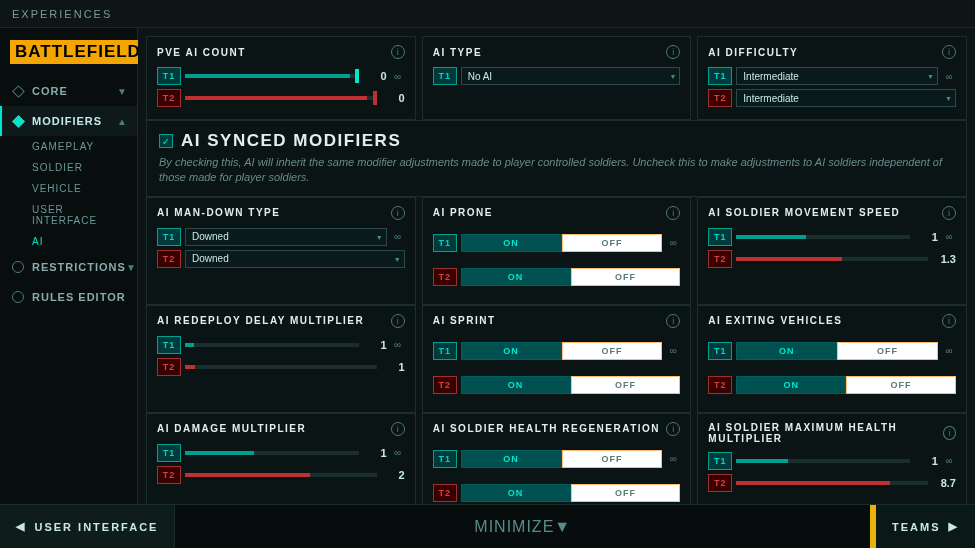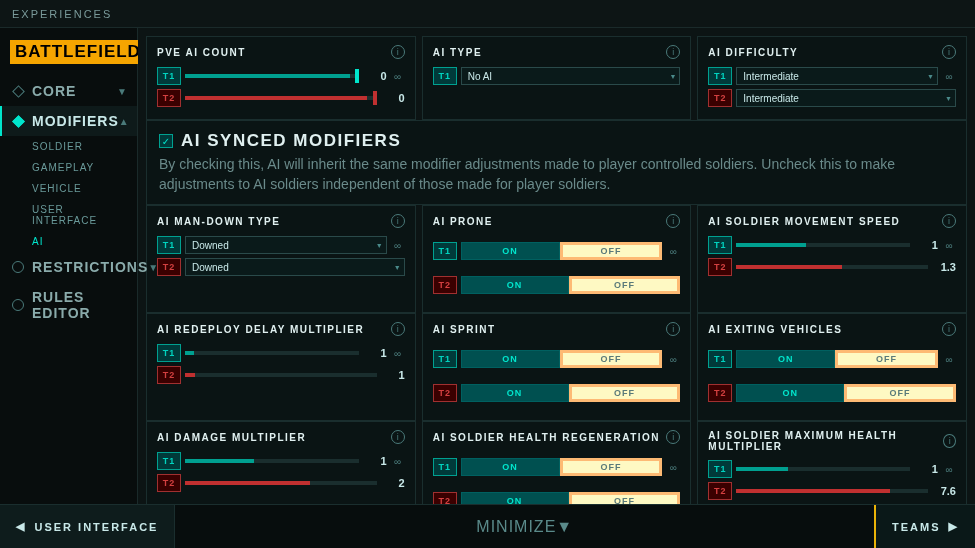--- a/index.html
+++ b/index.html
@@ -102,21 +102,21 @@
       transform: rotate(45deg);
     }
     .icon-diamond.active-dot {
       border-color: #00e5cc;
       background: #00e5cc;
     }
 
     .sidebar-label {
       flex: 1;
       color: #8aabab;
-      font-size: 14px;
+      font-size: 11px;
       letter-spacing: 1px;
       text-transform: uppercase;
       font-weight: bold;
     }
     .sidebar-label.active-text { color: #c8e8e8; }
     .sidebar-chevron {
       color: #4a7a7a;
       font-size: 10px;
     }
     .sidebar-sub-item {
@@ -291,23 +291,23 @@
     .toggle-on {
       background: #003a3a;
       color: #00d4c0;
       border: 1px solid #006060;
     }
     .toggle-on.active {
       background: #005050;
       color: #00e5cc;
     }
     .toggle-off {
-      background: #fef9c3;
+      background: #ffffff;
       color: #5a7a7a;
-      border: 3px solid #fdba74;
+      border: 1px solid #fdba74;
     }
 
     
     .linked-icon {
       width: 14px;
       display: flex;
       align-items: center;
       justify-content: center;
       cursor: pointer;
       color: #4a7a7a;
@@ -345,22 +345,23 @@
     }
     .sync-title {
       color: #e0f0f0;
       font-size: 17px;
       font-weight: bold;
       letter-spacing: 1.5px;
       text-transform: uppercase;
     }
     .sync-desc {
       color: #6a8a8a;
-      font-size: 14px;
+      font-size: 11px;
       line-height: 1.4;
+      font-style: italic;
     }
 
     
     .bottom-nav {
       background: #070d0d;
       border-top: 1px solid #1a2e2e;
       height: 44px;
       display: flex;
       align-items: center;
       justify-content: space-between;
@@ -375,21 +376,21 @@
       cursor: pointer;
       font-size: 11px;
       font-weight: bold;
       letter-spacing: 2px;
       text-transform: uppercase;
       border: none;
       background: #0e1c1c;
       color: #c8e8e8;
     }
     .nav-btn-left { border-right: 1px solid #1a2e2e; }
-    .nav-btn-right { border-left: 2px solid #eab308; background: #0a1818; }
+    .nav-btn-right { border-left: 6px solid #eab308; background: #0a1818; }
     .minimize-bar {
       display: flex;
       align-items: center;
       padding: 0 12px;
       color: #5a8a8a;
       font-size: 16px;
       letter-spacing: 1px;
     }
 
     
@@ -422,22 +423,22 @@
     </div>
 
     <div class="sidebar-item active">
       <div class="sidebar-item-icon">
         <div class="icon-diamond active-dot"></div>
       </div>
       <span class="sidebar-label active-text">MODIFIERS</span>
       <span class="sidebar-chevron">▲</span>
     </div>
 
+    <div class="sidebar-sub-item">Gameplay</div>
     <div class="sidebar-sub-item">Soldier</div>
-    <div class="sidebar-sub-item">Gameplay</div>
     <div class="sidebar-sub-item">Vehicle</div>
     <div class="sidebar-sub-item">User Interface</div>
     <div class="sidebar-sub-item active">AI</div>
 
     <div class="sidebar-item">
       <div class="sidebar-item-icon">
         <div class="icon-circle"></div>
       </div>
       <span class="sidebar-label">RESTRICTIONS</span>
       <span class="sidebar-chevron">▼</span>
@@ -782,21 +783,21 @@
           <span class="slider-value">1</span>
           <div class="linked-icon">∞</div>
         </div>
         <div class="tier-row">
           <div class="tier-badge t2">T2</div>
           <div class="slider-container">
             <div class="slider-track">
               <div class="slider-fill red" style="width:80%"></div>
             </div>
           </div>
-          <span class="slider-value">7.6</span>
+          <span class="slider-value">8.7</span>
         </div>
       </div>
     </div>
 
   </div>
 </div>
 
 <div class="bottom-nav">
   <button class="nav-btn nav-btn-left">
     <span>◀</span>

